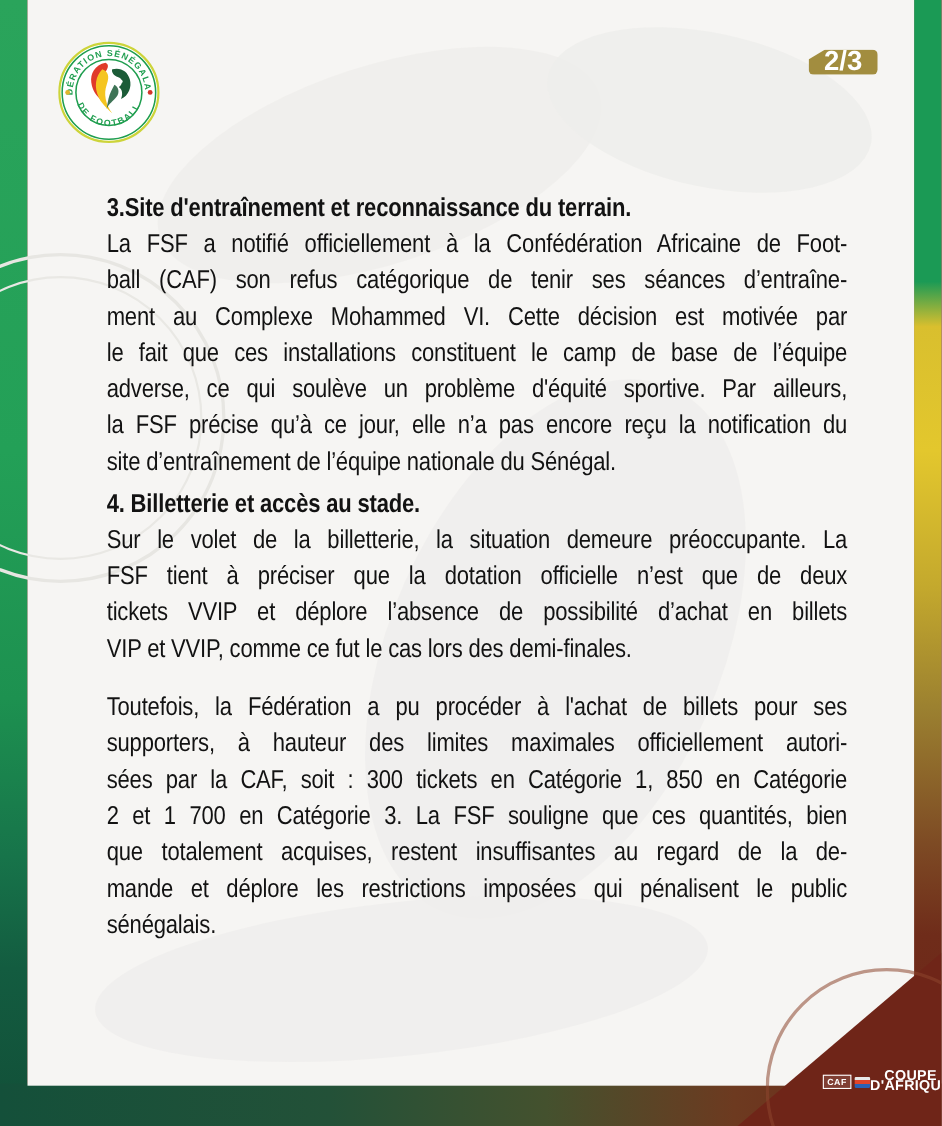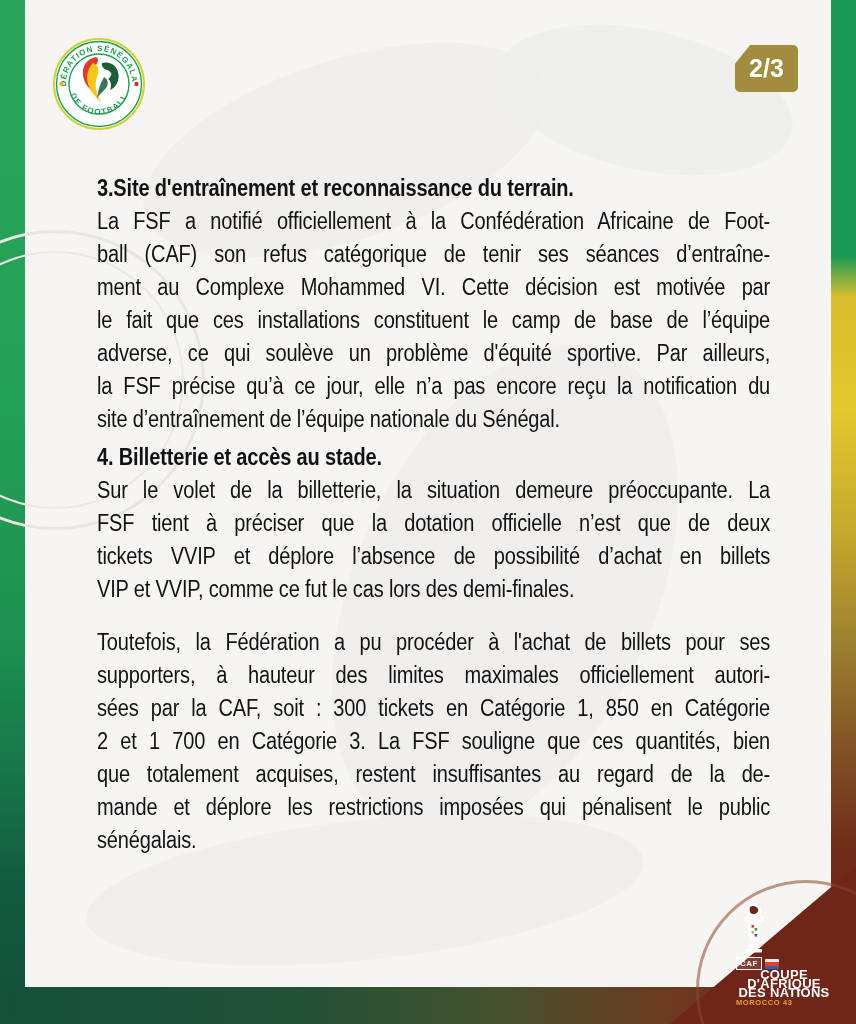--- a/index.html
+++ b/index.html
@@ -51,33 +51,33 @@
     clip-path: polygon(670px 1024px, 856px 866px, 856px 1024px);
   }
   .wedge-stamp {
     position: absolute; right: -60px; top: 880px; width: 220px; height: 220px; z-index: 2;
     border: 3px solid rgba(140,70,45,.55); border-radius: 50%;
     clip-path: polygon(0 0, 220px 0, 220px 144px, 0 144px);
   }
 
   
   .page-badge {
-    position: absolute; top: 45px; right: 58px; width: 63px; height: 47px; z-index: 3;
+    position: absolute; top: 45px; right: 58px; width: 63px; height: 23px; z-index: 3;
     background: #a28d3f; border-radius: 5px;
     clip-path: polygon(24% 0, 100% 0, 100% 100%, 0 100%, 0 40%);
     display: flex; align-items: center; justify-content: center;
     color: #ffffff; font-weight: 700; font-size: 25px; letter-spacing: 0;
   }
 
   
   .fsf-logo { position: absolute; left: 52px; top: 37px; width: 94px; height: 94px; z-index: 3; }
 
   
-  .afcon { position: absolute; right: 24px; bottom: 16px; width: 96px; z-index: 3;
-    display: flex; flex-direction: column; color: #fff; }
+  .afcon { position: absolute; right: 12px; bottom: 16px; width: 96px; z-index: 3;
+    display: flex; flex-direction: row; align-items: center; color: #fff; }
   .afcon .trophy { width: 36px; height: 52px; }
   .afcon .caf-row { display: flex; align-items: center; gap: 3px; margin-top: 3px; }
   .afcon .caf-box { border: 1px solid #fff; background: rgba(255,255,255,.12); padding: 0 3px;
     font-weight: 700; font-size: 8px; letter-spacing: .5px; line-height: 11px; }
   .afcon .te-mark { width: 14px; height: 10px;
     background: linear-gradient(180deg, #e8e8e8 0 30%, #e0452a 30% 65%, #2a62b5 65% 100%); border-radius: 1px; }
   .afcon .l1, .afcon .l2 { font-weight: 700; font-size: 13px; letter-spacing: .3px; line-height: 9px; text-align: center; }
   .afcon .l3 { font-weight: 700; font-size: 7.5px; letter-spacing: .6px; line-height: 10px; color: #e8a13c; margin-top: 1px; }
 
   

